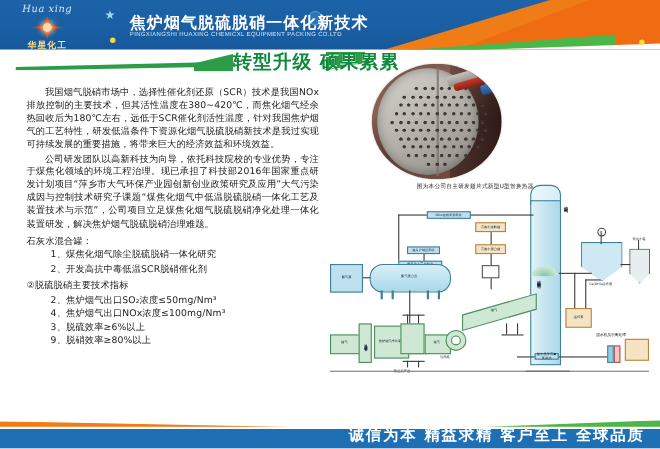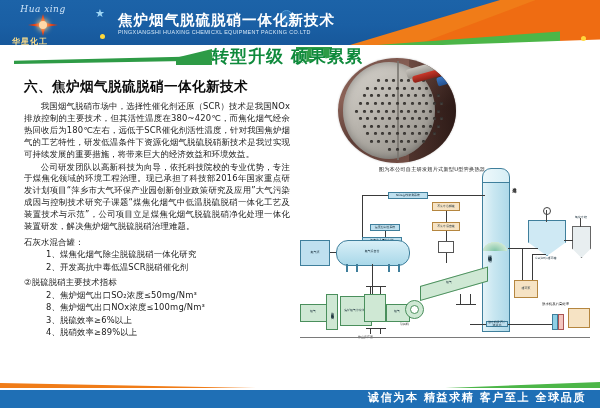--- a/index.html
+++ b/index.html
@@ -26,21 +26,21 @@
     font-family:"DejaVu Serif","Liberation Serif",serif;font-style:italic;
     font-size:9px;color:#cfe4f7;letter-spacing:.5px;}
   .logo-star{position:absolute;left:16px;top:10px;width:30px;height:22px;}
   .logo-star i{position:absolute;left:50%;top:50%;background:#e8380d;}
   .logo-star .h{width:30px;height:4px;margin:-2px 0 0 -15px;
      clip-path:polygon(0 50%,42% 0,58% 0,100% 50%,58% 100%,42% 100%);}
   .logo-star .v{width:5px;height:22px;margin:-11px 0 0 -2.5px;
      clip-path:polygon(50% 0,100% 42%,100% 58%,50% 100%,0 58%,0 42%);}
   .logo-core{position:absolute;left:50%;top:50%;width:8px;height:8px;margin:-4px 0 0 -4px;
      border-radius:50%;background:#ffd9a8;box-shadow:0 0 5px 2px rgba(255,200,120,.85);}
-  .logo-cn{position:absolute;left:0;top:32px;width:62px;text-align:left;font-size:8px;
+  .logo-cn{position:absolute;left:0;top:32px;width:62px;text-align:center;font-size:8px;
      color:#ffdf8a;font-weight:bold;letter-spacing:1px;}
 
   .hdr-star{position:absolute;left:95px;top:7px;font-size:11px;color:#9ed6f5;}
   .hdr-dot-y{position:absolute;left:100px;top:34px;width:5px;height:5px;border-radius:50%;background:#ffd83b;}
   .hdr-circle1{position:absolute;left:280px;top:10px;width:11px;height:11px;border-radius:50%;
      background:#2b74b8;border:1px solid #4f9ad4;}
   .hdr-dot-r{position:absolute;right:14px;top:36px;width:5px;height:5px;border-radius:50%;background:#ffd83b;}
 
   .cname{position:absolute;left:118px;top:11px;font-size:14.5px;color:#ffffff;font-weight:bold;letter-spacing:1px;
      font-family:"DejaVu Sans","Liberation Sans",sans-serif;}
@@ -127,21 +127,21 @@
      font-size:11.4px;font-weight:bold;color:#111;letter-spacing:1.2px;}
 
   
   .footer{position:absolute;left:0;bottom:0;width:600px;height:26px;overflow:hidden;}
   .ft-blue{position:absolute;left:0;bottom:0;width:600px;height:18px;background:#1f6fb5;}
   .ft-orange{position:absolute;left:0;bottom:14px;width:310px;height:11px;background:#f07c18;
      clip-path:polygon(0 0,100% 55%,100% 100%,0 100%);}
   .ft-green{position:absolute;right:0;bottom:14px;width:310px;height:12px;background:#4cb648;
      clip-path:polygon(0 100%,100% 0,100% 100%);}
   .ft-white{position:absolute;left:0;bottom:17px;width:600px;height:3px;background:#fff;}
-  .ft-text{position:absolute;right:14px;bottom:3px;font-size:11px;color:#fff;font-weight:bold;letter-spacing:1.6px;}
+  .ft-text{position:absolute;right:14px;bottom:3px;font-size:14px;color:#fff;font-weight:bold;letter-spacing:1.6px;}
 </style>
 </head>
 <body>
 
 <div class="page">
 
   <div class="header">
     <div class="hdr-orange"></div>
     <div class="hdr-orange2"></div>
     <div class="hdr-green"></div>
@@ -167,33 +167,32 @@
   </div>
 
   <div class="banner-wrap">
     <div class="ban-line"></div>
     <div class="ban-arrow"></div>
     <div class="ban-tail"></div>
     <div class="slogan">转型升级  硕果累累</div>
   </div>
 
   <div class="lcol">
-    <div class="sec-title">六、焦炉烟气脱硫脱硝一体化新技术</div>
     <p class="para">我国烟气脱硝市场中，选择性催化剂还原（SCR）技术是我国NOx排放控制的主要技术，但其活性温度在380~420℃，而焦化烟气经余热回收后为180℃左右，远低于SCR催化剂活性温度，针对我国焦炉烟气的工艺特性，研发低温条件下资源化烟气脱硫脱硝新技术是我过实现可持续发展的重要措施，将带来巨大的经济效益和环境效益。</p>
     <p class="para">公司研发团队以高新科技为向导，依托科技院校的专业优势，专注于煤焦化领域的环境工程治理。现已承担了科技部2016年国家重点研发计划项目“萍乡市大气环保产业园创新创业政策研究及应用”大气污染成因与控制技术研究子课题“煤焦化烟气中低温脱硫脱硝一体化工艺及装置技术与示范”，公司项目立足煤焦化烟气脱硫脱硝净化处理一体化装置研发，解决焦炉烟气脱硫脱硝治理难题。</p>
 
     <div class="subhd">石灰水混合罐：</div>
     <div class="bullet">1、煤焦化烟气除尘脱硫脱硝一体化研究</div>
     <div class="bullet">2、开发高抗中毒低温SCR脱硝催化剂</div>
 
     <div class="subhd">②脱硫脱硝主要技术指标</div>
     <div class="bullet">2、焦炉烟气出口SO₂浓度≤50mg/Nm³</div>
-    <div class="bullet">8、焦炉烟气出口NOx浓度≤100mg/Nm³</div>
+    <div class="bullet">4、焦炉烟气出口NOx浓度≤100mg/Nm³</div>
     <div class="bullet">3、脱硫效率≥6%以上</div>
-    <div class="bullet">4、脱硝效率≥89%以上</div>
+    <div class="bullet">9、脱硝效率≥80%以上</div>
   </div>
 
   <div class="photo">
     <div class="ph-bg"></div>
     <div class="ph-dark"></div>
     <div class="ph-disc"></div>
     <div class="ph-seam"></div>
     <div class="ph-holes" id="holes">
         <i style="left: 29.9px; top: 10.6px;"></i>
         <i style="left: 37.3px; top: 10.6px;"></i>

